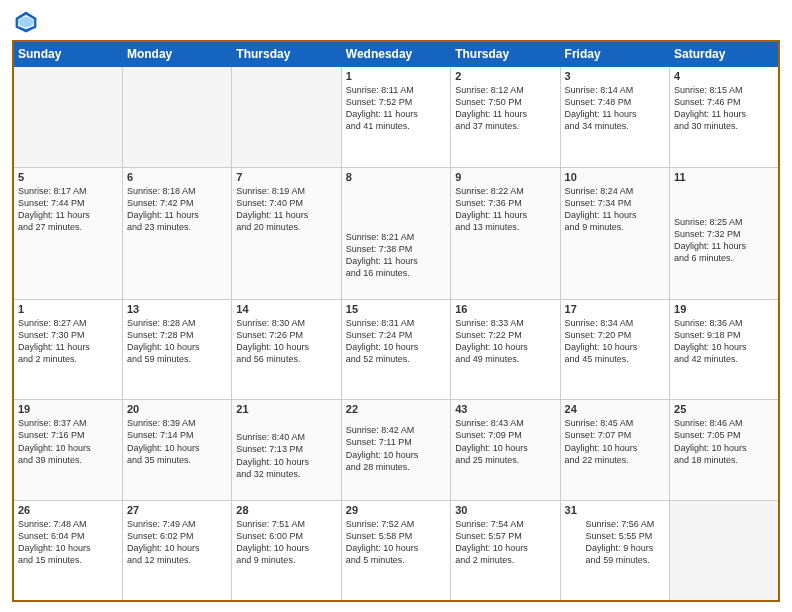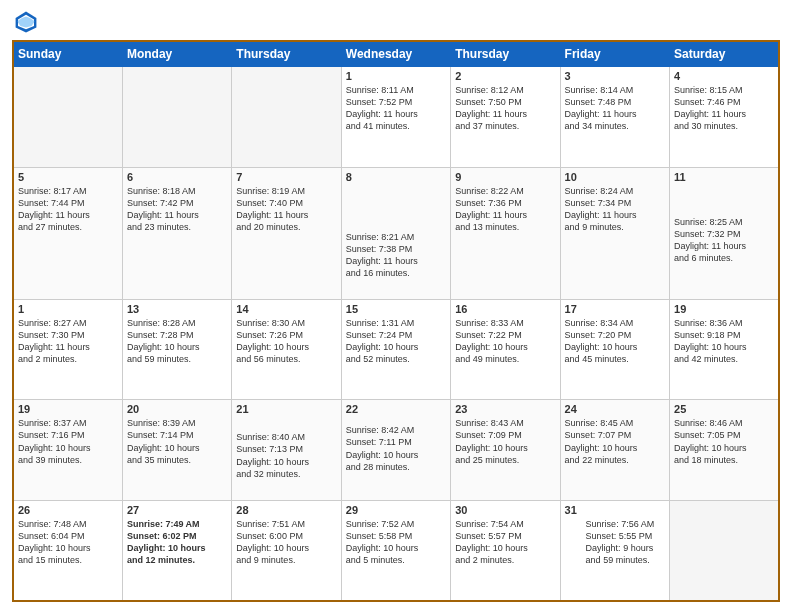--- a/index.html
+++ b/index.html
@@ -239,21 +239,21 @@
           </td>
           <td>
             <span class="day-number">14</span>
             <div class="day-info" style="white-space: pre-line;">Sunrise: 8:30 AM
 Sunset: 7:26 PM
 Daylight: 10 hours
 and 56 minutes.</div>
           </td>
           <td>
             <span class="day-number">15</span>
-            <div class="day-info" style="white-space: pre-line;">Sunrise: 1:31 AM
+            <div class="day-info" style="white-space: pre-line;">Sunrise: 8:31 AM
 Sunset: 7:24 PM
 Daylight: 10 hours
 and 52 minutes.</div>
           </td>
           <td>
             <span class="day-number">16</span>
             <div class="day-info" style="white-space: pre-line;">Sunrise: 8:33 AM
 Sunset: 7:22 PM
 Daylight: 10 hours
 and 49 minutes.</div>
@@ -296,21 +296,21 @@
 and 32 minutes.</div>
           </td>
           <td>
             <span class="day-number">22</span>
             <div class="day-info" style="white-space: pre-line; margin-top: 9px;">Sunrise: 8:42 AM
 Sunset: 7:11 PM
 Daylight: 10 hours
 and 28 minutes.</div>
           </td>
           <td>
-            <span class="day-number">23</span>
+            <span class="day-number">43</span>
             <div class="day-info" style="white-space: pre-line;">Sunrise: 8:43 AM
 Sunset: 7:09 PM
 Daylight: 10 hours
 and 25 minutes.</div>
           </td>
           <td>
             <span class="day-number">24</span>
             <div class="day-info" style="white-space: pre-line;">Sunrise: 8:45 AM
 Sunset: 7:07 PM
 Daylight: 10 hours
@@ -327,21 +327,21 @@
         <tr>
           <td>
             <span class="day-number">26</span>
             <div class="day-info" style="white-space: pre-line;">Sunrise: 7:48 AM
 Sunset: 6:04 PM
 Daylight: 10 hours
 and 15 minutes.</div>
           </td>
           <td>
             <span class="day-number">27</span>
-            <div class="day-info" style="white-space: pre-line; font-weight: bold;">Sunrise: 7:49 AM
+            <div class="day-info" style="white-space: pre-line;">Sunrise: 7:49 AM
 Sunset: 6:02 PM
 Daylight: 10 hours
 and 12 minutes.</div>
           </td>
           <td>
             <span class="day-number">28</span>
             <div class="day-info" style="white-space: pre-line;">Sunrise: 7:51 AM
 Sunset: 6:00 PM
 Daylight: 10 hours
 and 9 minutes.</div>

